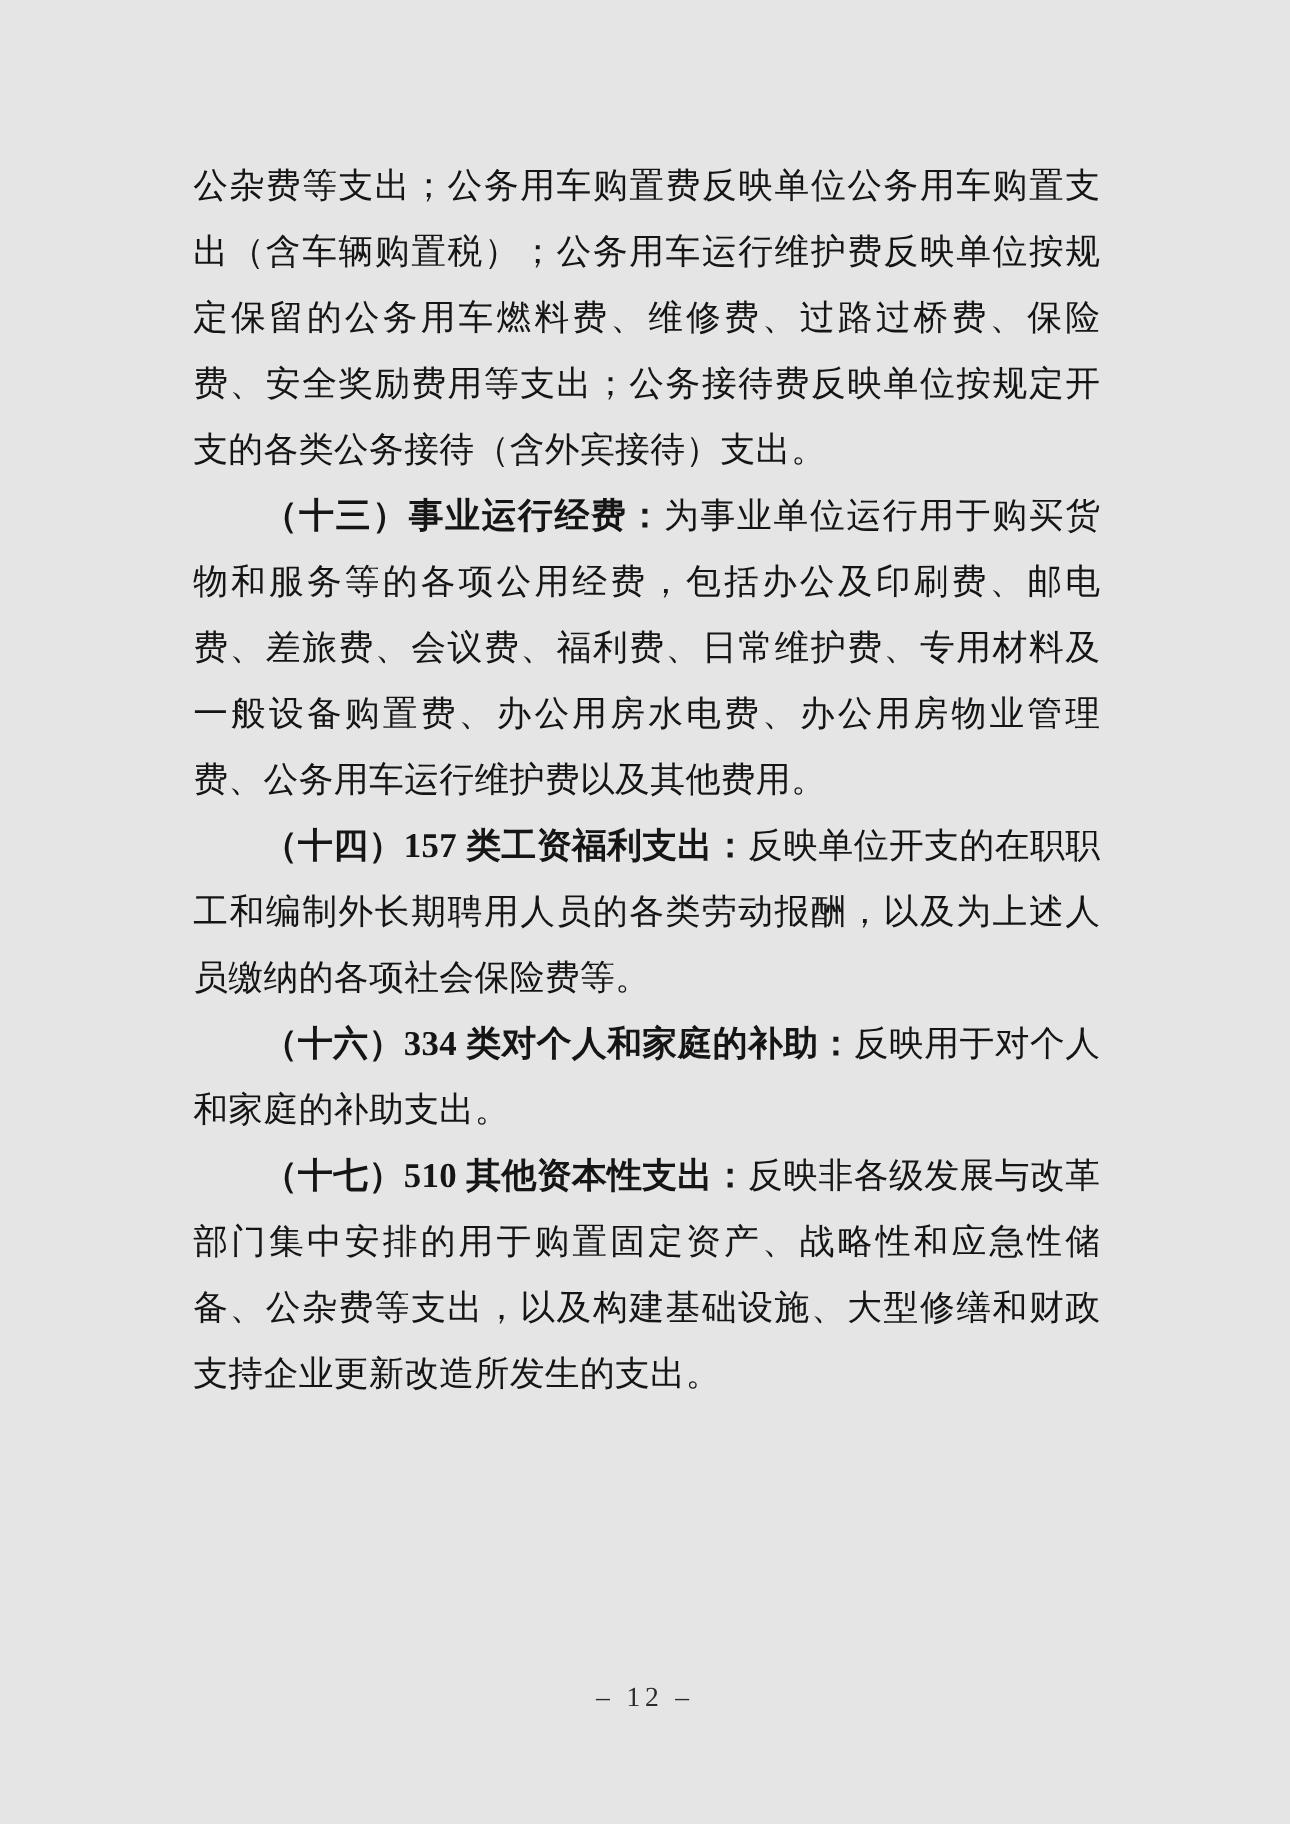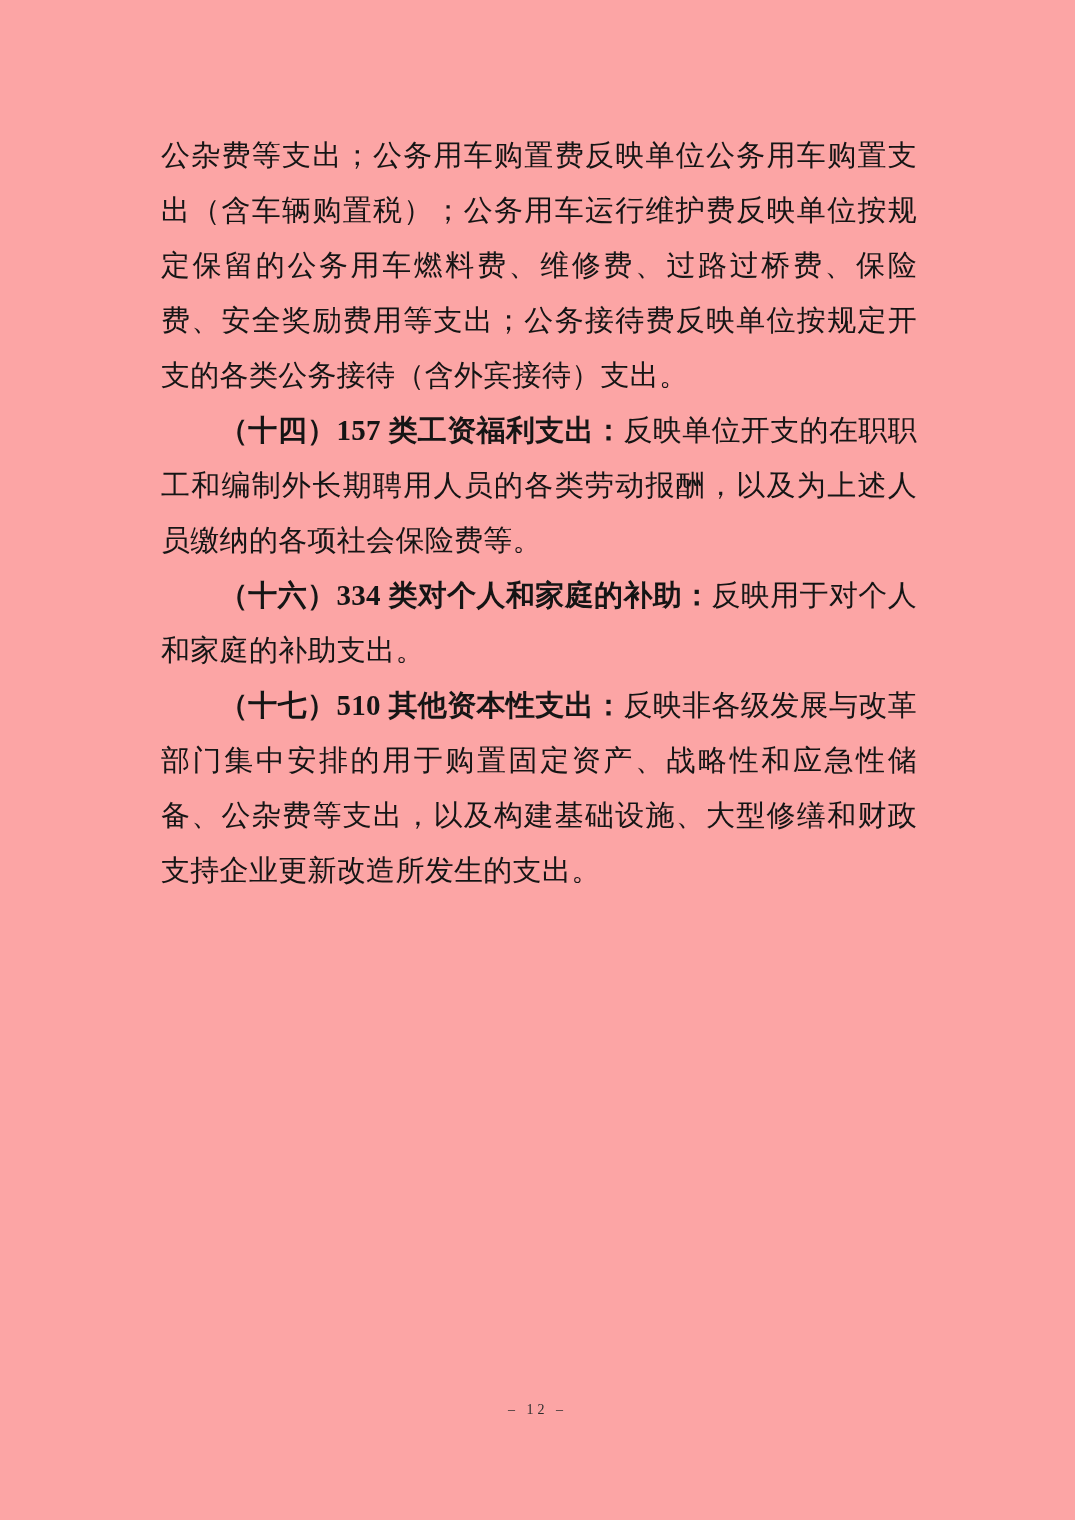--- a/index.html
+++ b/index.html
@@ -4,21 +4,21 @@
 <style>
   html, body {
     margin: 0;
     padding: 0;
     background: #ffffff;
   }
   .page {
     position: relative;
     width: 1075px;
     height: 1520px;
-    background: #fca5a5;
+    background: #e5e5e5;
     overflow: hidden;
     font-family: "Liberation Serif", "DejaVu Serif", serif;
     color: #151515;
   }
   .content {
     position: absolute;
     left: 161px;
     top: 128px;
     width: 756px;
   }
@@ -45,33 +45,34 @@
     line-height: 57px;
     letter-spacing: 0.5px;
     color: #0d0d0d;
   }
   .page-footer {
     position: absolute;
     left: 0;
     right: 0;
     top: 1402px;
     text-align: center;
-    font-size: 14px;
+    font-size: 23px;
     letter-spacing: 4px;
     color: #2b2b2b;
   }
 </style>
 </head>
 <body>
 
 <div class="page">
   <main class="content">
 
     <p class="para"><span class="lead"></span><span>公杂费等支出；公务用车购置费反映单位公务用车购置支出（含车辆购置税）；公务用车运行维护费反映单位按规定保留的公务用车燃料费、维修费、过路过桥费、保险费、安全奖励费用等支出；公务接待费反映单位按规定开支的各类公务接待（含外宾接待）支出。</span></p>
 
+    <p class="para indent"><span class="lead">（十三）事业运行经费：</span><span>为事业单位运行用于购买货物和服务等的各项公用经费，包括办公及印刷费、邮电费、差旅费、会议费、福利费、日常维护费、专用材料及一般设备购置费、办公用房水电费、办公用房物业管理费、公务用车运行维护费以及其他费用。</span></p>
 
     <p class="para indent"><span class="lead">（十四）157 类工资福利支出：</span><span>反映单位开支的在职职工和编制外长期聘用人员的各类劳动报酬，以及为上述人员缴纳的各项社会保险费等。</span></p>
 
 
     <p class="para indent"><span class="lead">（十六）334 类对个人和家庭的补助：</span><span>反映用于对个人和家庭的补助支出。</span></p>
 
     <p class="para indent"><span class="lead">（十七）510 其他资本性支出：</span><span>反映非各级发展与改革部门集中安排的用于购置固定资产、战略性和应急性储备、公杂费等支出，以及构建基础设施、大型修缮和财政支持企业更新改造所发生的支出。</span></p>
 
 
   </main>

